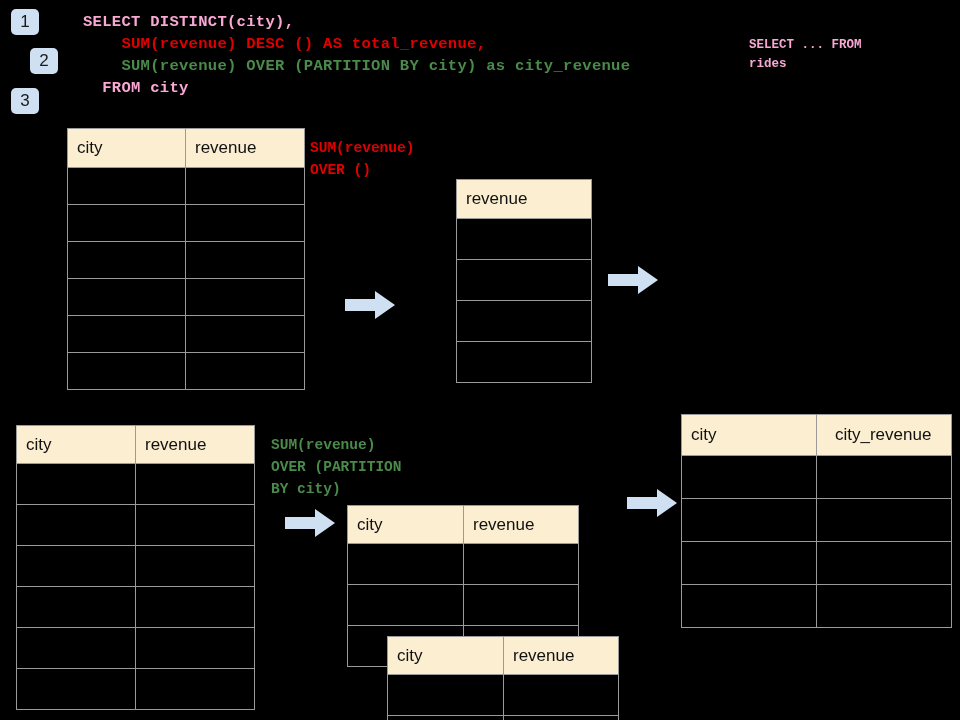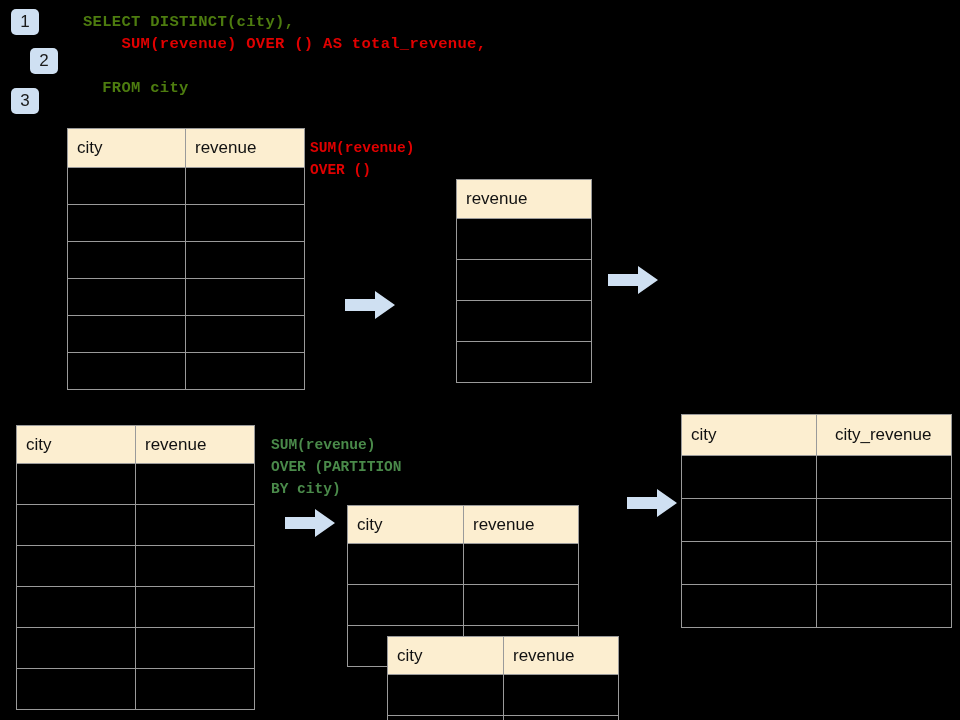--- a/index.html
+++ b/index.html
@@ -31,21 +31,21 @@
   
   .code {
     position: absolute;
     font-family: "Liberation Mono", monospace;
     font-size: 15.5px;
     line-height: 22px;
     white-space: pre;
     letter-spacing: 0.3px;
     font-weight: bold;
   }
-  .c-purple { color: #4d7c0f; }
+  .c-purple { color: #f9a8d4; }
   .c-red    { color: #E00000; }
   .c-green  { color: #4A8A4A; }
 
   
   .anno {
     position: absolute;
     font-family: "Liberation Mono", monospace;
     font-size: 14.5px;
     line-height: 22px;
     white-space: pre;
@@ -89,23 +89,26 @@
 </head>
 <body>
 
 <div id="stage">
 
   <div class="badge" style="left:11px; top:9px;">1</div>
   <div class="badge" style="left:30px; top:48px;">2</div>
   <div class="badge" style="left:11px; top:88px;">3</div>
 
   <div class="code c-purple" style="left:83px; top:11px;">SELECT DISTINCT(city),</div>
-  <div class="code c-red" style="left:83px; top:33px;">    SUM(revenue) OVER () AS total_revenue,</div>
+  <div class="code c-red" style="left:83px; top:33px;">    SUM(revenue) DESC () AS total_revenue,</div>
+  <div class="code c-green" style="left:83px; top:55px;">    SUM(revenue) OVER (PARTITION BY city) as city_revenue</div>
   <div class="code c-purple" style="left:83px; top:77px;">  FROM city</div>
 
+  <div class="anno small c-purple" style="left:749px; top:36px;">SELECT ... FROM
+rides</div>
 
   <div class="anno c-red" style="left:310px; top:137px;">SUM(revenue)
 OVER ()</div>
 
   <div class="anno c-green" style="left:271px; top:434px;">SUM(revenue)
 OVER (PARTITION
 BY city)</div>
 
   <table class="tbl" style="left:67px; top:128px; width:237px;">
     <colgroup>

